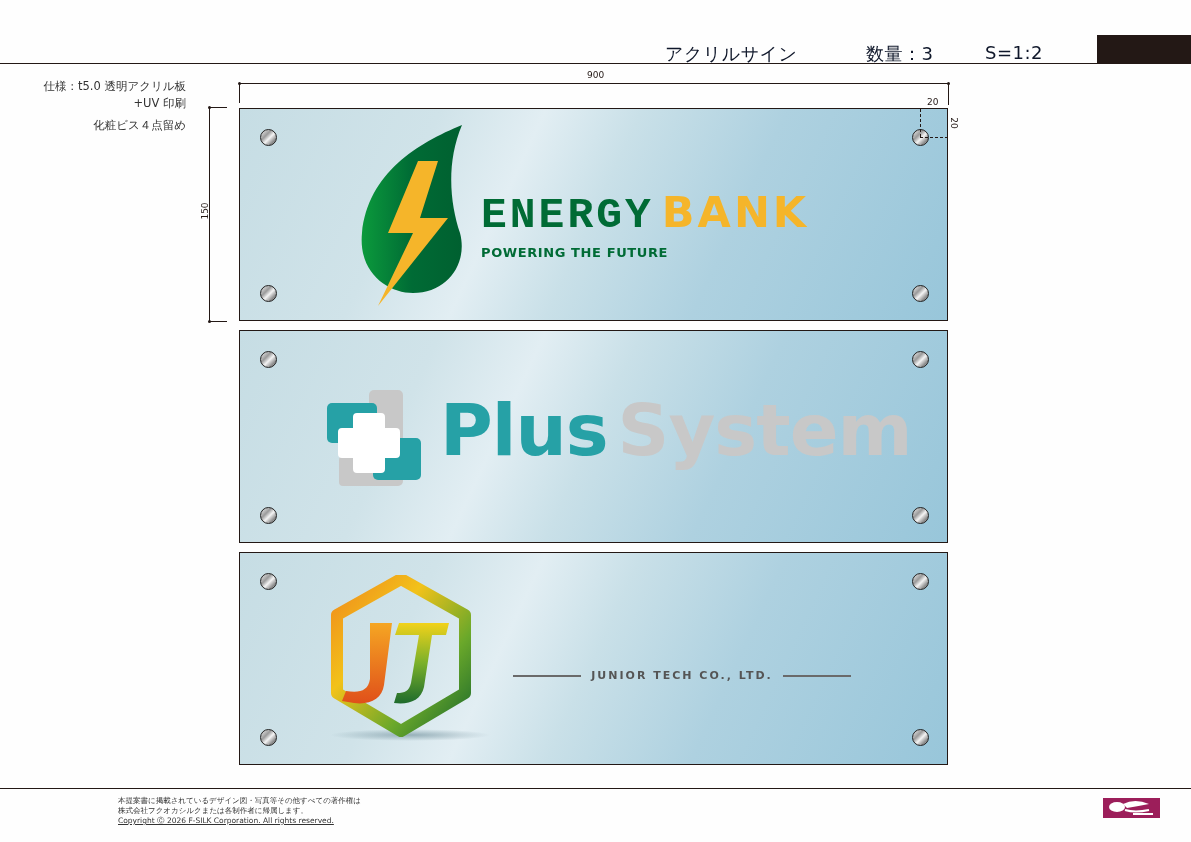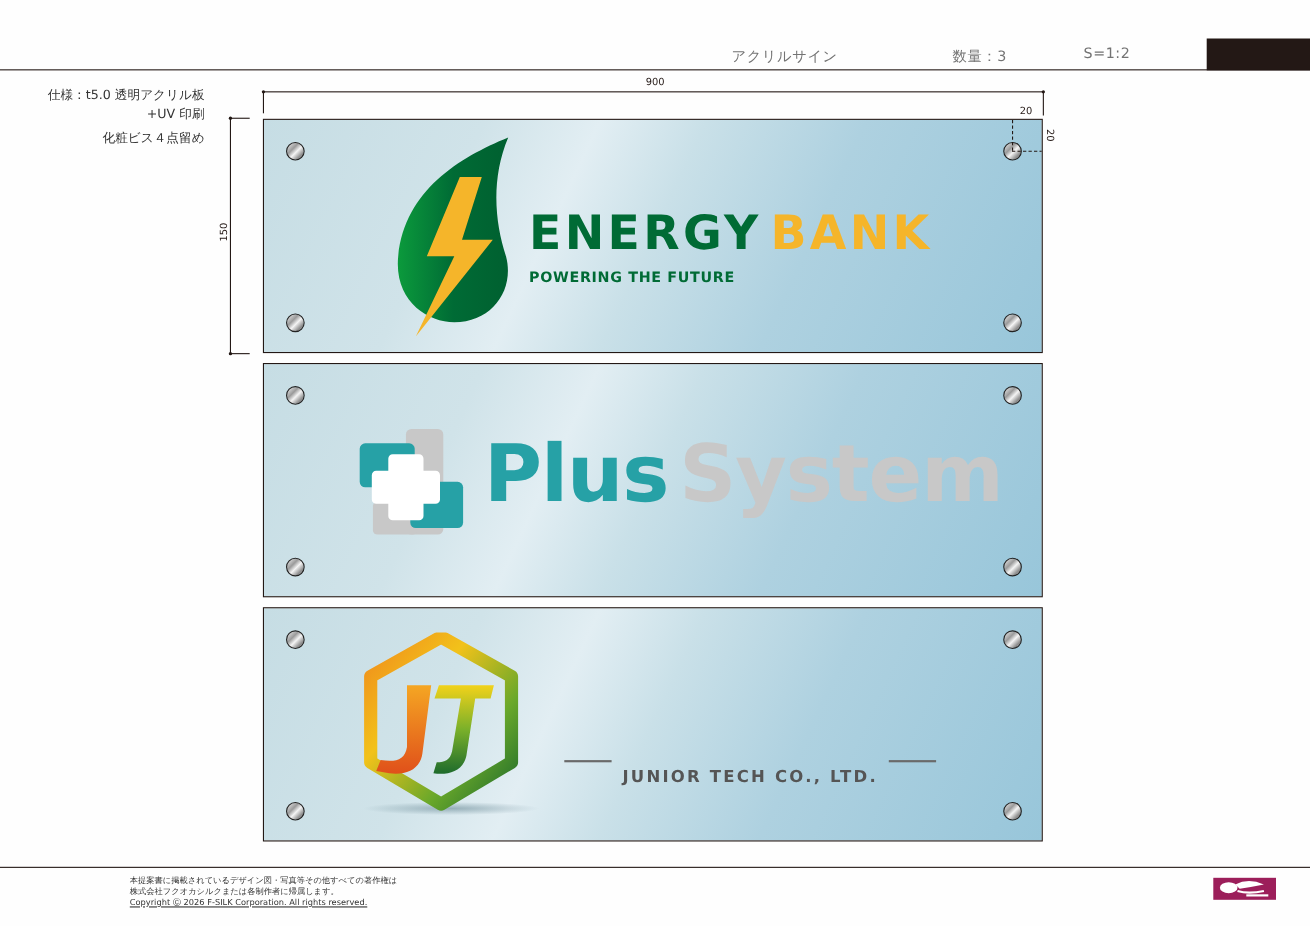--- a/index.html
+++ b/index.html
@@ -7,21 +7,21 @@
     width: 1191px; height: 842px; position: relative; overflow: hidden;
     background: #fefefe;
     font-family: "DejaVu Sans", sans-serif;
     color: #231815;
   }
   .abs { position: absolute; }
   .hline { position: absolute; height: 1px; background: #231815; }
   .vline { position: absolute; width: 1px; background: #231815; }
 
   
-  .hdr-text { position: absolute; top: 42px; font-size: 13px; color: #737373; letter-spacing: 0.5px; }
+  .hdr-text { position: absolute; top: 42px; font-size: 18px; color: #0f172a; letter-spacing: 0.5px; }
   .hdr-block { position: absolute; left: 1097px; top: 35px; width: 94px; height: 29px; background: #231815; }
 
   
   .spec { position: absolute; font-size: 11.5px; color: #333; text-align: right; right: 1005px; white-space: nowrap; }
 
   
   .dim-label { position: absolute; font-size: 9px; color: #231815; }
   .dot { position: absolute; width: 3px; height: 3px; background: #231815; border-radius: 50%; }
   .dash-v { position: absolute; width: 0; border-left: 1px dashed #231815; }
   .dash-h { position: absolute; height: 0; border-top: 1px dashed #231815; }
@@ -34,34 +34,34 @@
     overflow: hidden;
   }
   .screw {
     position: absolute; width: 17px; height: 17px; border-radius: 50%;
     border: 1px solid #222; box-sizing: border-box;
     background: linear-gradient(135deg, #f2f2f2 0%, #9a9a9a 35%, #f5f5f5 55%, #8a8a8a 80%, #d8d8d8 100%);
   }
 
   
   .eb-name { position: absolute; left: 241px; top: 82px; font-family: "DejaVu Sans", sans-serif; font-weight: bold; font-size: 43px; letter-spacing: 3px; line-height: 1; }
-  .eb-name .g { color: #006b35; }
+  .eb-name .g { color: #006b35; font-family: Liberation Mono, monospace; }
   .eb-name .y { color: #f5b52a; margin-left: 8px; }
   .eb-tag { position: absolute; left: 241px; top: 137px; font-weight: bold; font-size: 13px; color: #006b35; letter-spacing: 0.6px; line-height: 1; }
 
   
   .ps-name { position: absolute; left: 200px; top: 63px; font-weight: bold; font-size: 72px; line-height: 1; letter-spacing: -1px; }
   .ps-name .t { color: #26a1a6; margin-top: 20px; }
   .ps-name .s { color: #c8c8c8; margin-left: 10px; }
 
   
   .jt-jp { position: absolute; left: 270px; top: 70px; font-weight: bold; font-size: 35px; color: #111; line-height: 1; letter-spacing: -1px; }
   .jt-en { position: absolute; left: 273px; top: 116px; width: 338px; display: flex; align-items: center; gap: 10px; }
   .jt-en .ln { flex: 1; height: 2px; background: #6a6a6a; }
-  .jt-en .tx { font-weight: bold; font-size: 15px; color: #555; letter-spacing: 2px; white-space: nowrap; margin-top: 28px; }
+  .jt-en .tx { font-weight: bold; font-size: 11px; color: #555; letter-spacing: 2px; white-space: nowrap; }
 
   
   .foot { position: absolute; left: 118px; font-size: 7.5px; color: #333; white-space: nowrap; line-height: 1; }
   .foot-logo { position: absolute; left: 1103px; top: 798px; width: 57px; height: 20px; background: #9c1e5a; }
 </style>
 </head>
 <body>
 
 <div class="hdr-text" style="left:665px;">アクリルサイン</div>
 <div class="hdr-text" style="left:866px;">数量：3</div>

